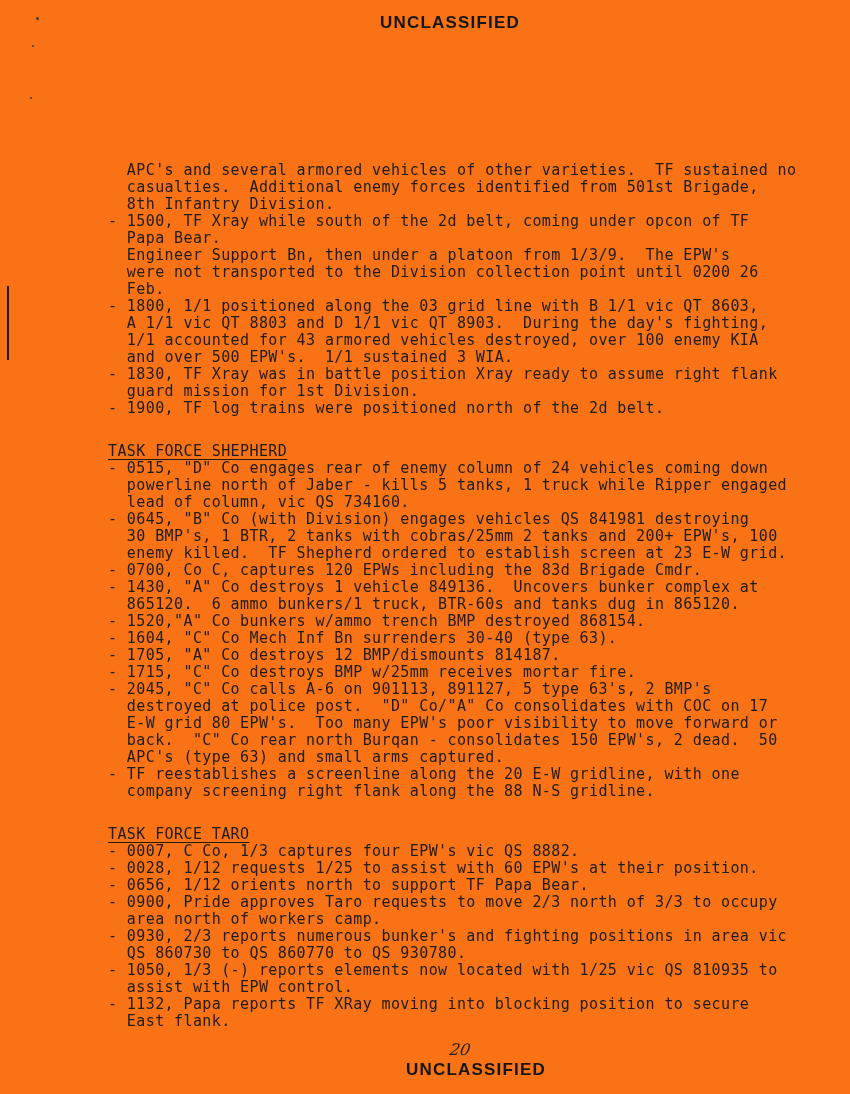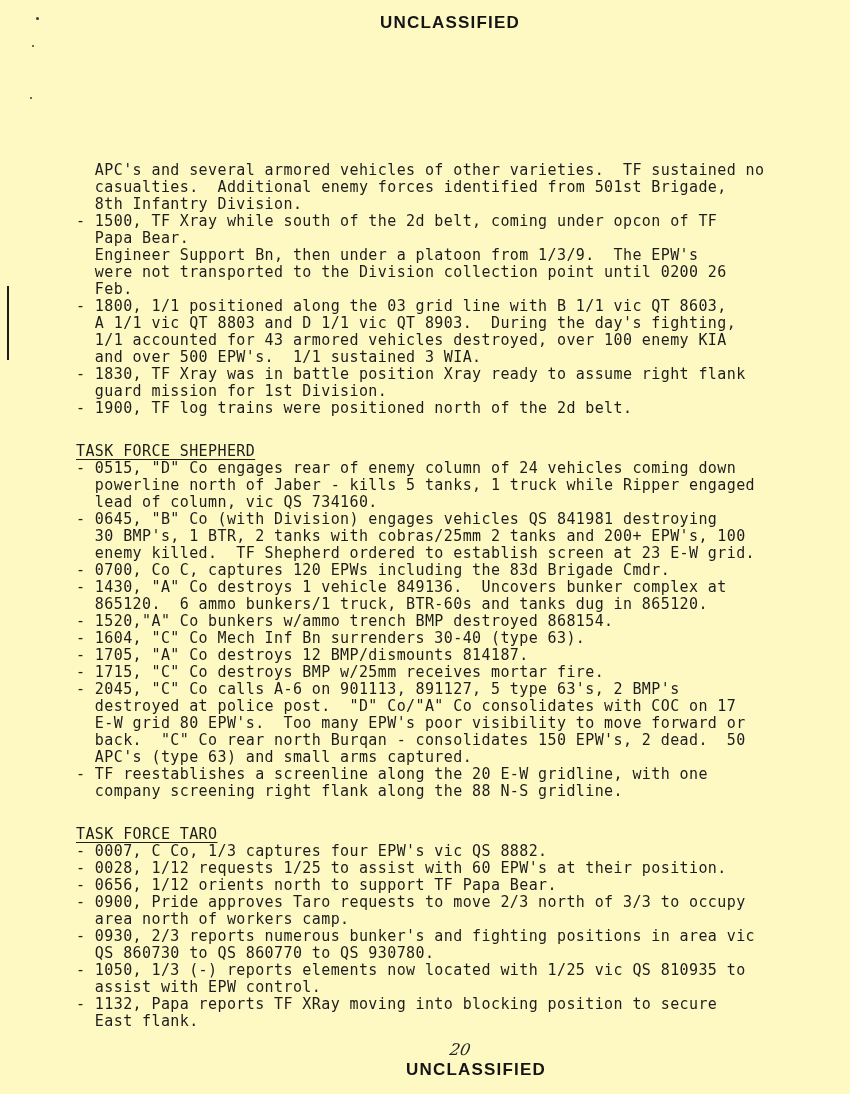--- a/index.html
+++ b/index.html
@@ -7,21 +7,21 @@
     width: 850px;
     height: 1094px;
     background: #ffffff;
     position: relative;
     overflow: hidden;
     font-family: "DejaVu Sans Mono", monospace;
   }
   .page {
     position: absolute;
     inset: 0;
-    background: #fef9c3;
+    background: #f97316;
     color: #1d1d1d;
   }
   .classification {
     position: absolute;
     font-family: "Liberation Sans", sans-serif;
     font-weight: 700;
     font-size: 17px;
     letter-spacing: 1.2px;
     color: #151515;
     white-space: pre;
@@ -33,21 +33,21 @@
     top: 1040px;
     left: 450px;
     font-family: "DejaVu Serif", serif;
     font-style: italic;
     font-size: 16px;
     color: #222;
     transform: skewX(-10deg);
   }
   .body-text {
     position: absolute;
-    left: 76px;
+    left: 108px;
     top: 162px;
     width: 742px;
     font-size: 15px;
     line-height: 17px;
     letter-spacing: 0.4px;
     color: #1d1d1d;
   }
   .doc-line {
     white-space: pre;
     height: 17px;

